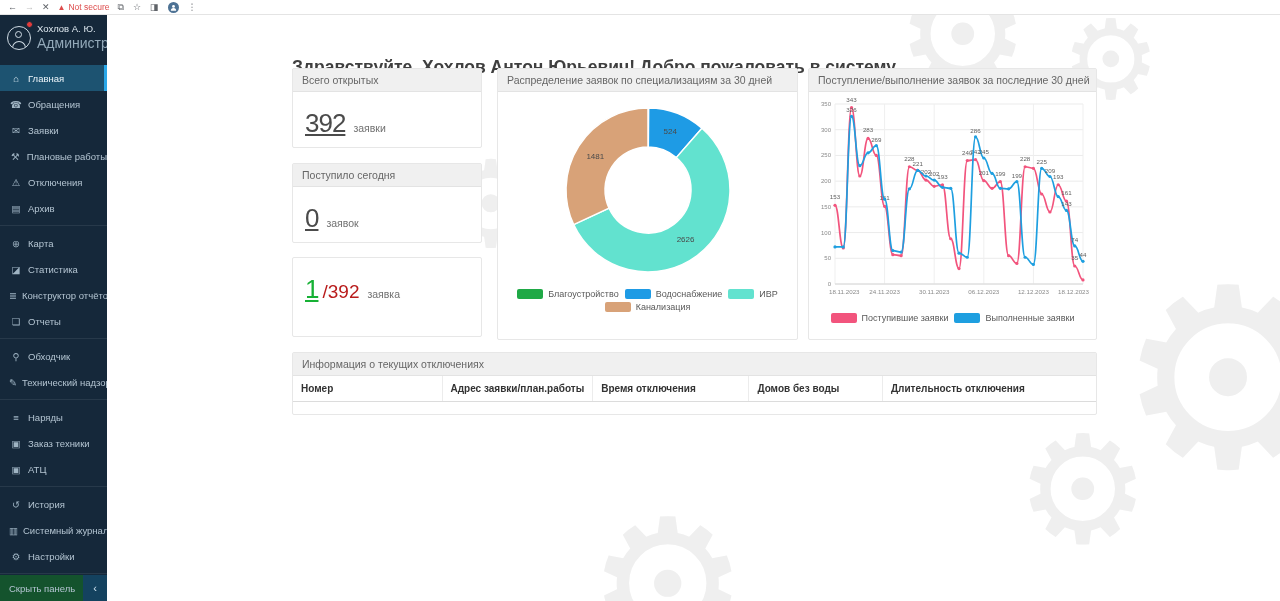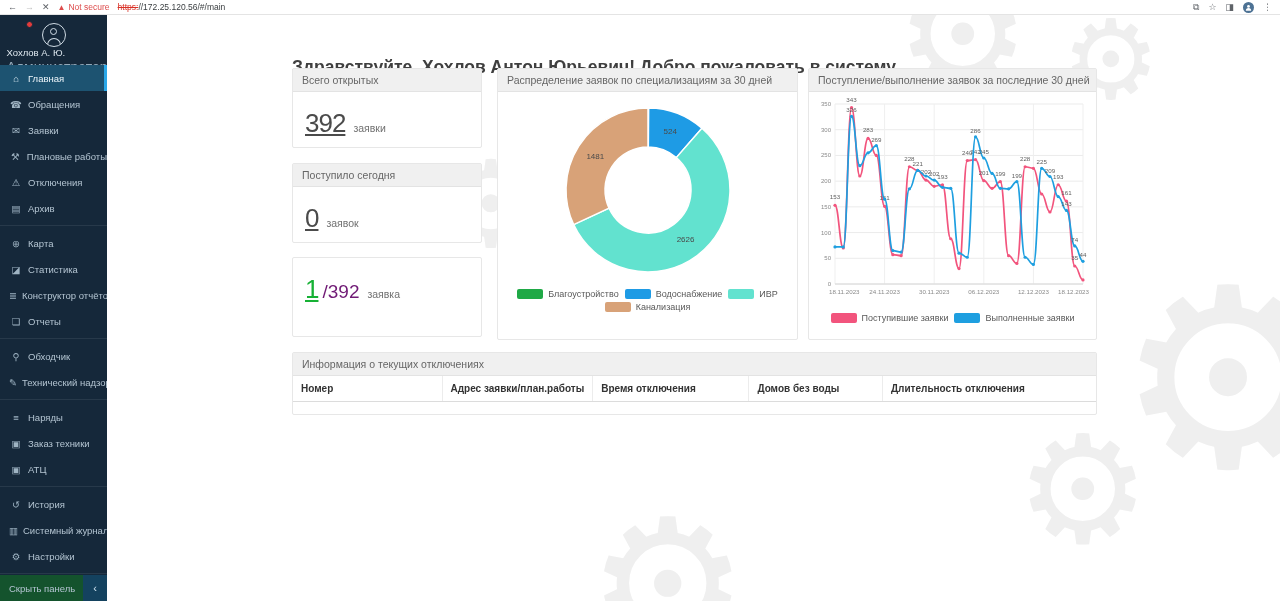--- a/index.html
+++ b/index.html
@@ -13,21 +13,21 @@
   .tb-notsecure { color:#dd4b4b; font-size:8.5px; margin-right:8px; white-space:nowrap; }
   .tb-url { font-size:8.5px; color:#3c4043; white-space:nowrap; flex:1; }
   .tb-url .scheme { color:#d93025; text-decoration:line-through; }
   .tb-right { display:flex; align-items:center; gap:9px; }
   .tb-right .tb-ico { margin:0; }
   .tb-avatar { width:11px; height:11px; border-radius:50%; background:#4d7294; display:flex; align-items:center; justify-content:center; }
   .tb-avatar svg { display:block; }
 
   
   .sidebar { position:absolute; left:0; top:15px; width:107px; height:586px; background:#15283a; z-index:20; overflow:hidden; }
-  .user { display:flex; align-items:center; padding:8px 6px 8px 7px;flex-direction:column; }
+  .user { display:flex; align-items:center; padding:8px 6px 8px 7px; }
   .user-avatar { position:relative; width:24px; height:24px; border:1.5px solid #cfdbe4; border-radius:50%; flex:0 0 auto; display:flex; align-items:flex-end; justify-content:center; overflow:hidden; }
   .user-avatar .head { width:7px; height:7px; border-radius:50%; border:1.5px solid #cfdbe4; position:absolute; top:4px; left:7px; }
   .user-avatar .body { width:14px; height:8px; border-radius:7px 7px 0 0; border:1.5px solid #cfdbe4; border-bottom:none; }
   .user-badge { position:absolute; top:6px; left:26px; width:7px; height:7px; border-radius:50%; background:#e23b3b; border:1px solid #15283a; }
   .user-texts { margin-left:6px; }
   .user-name { color:#dfe9f0; font-size:9.5px; line-height:1.25; }
   .user-role { color:#93a9b9; font-size:14px; line-height:1.25; }
   .nav { position:absolute; left:0; top:50px; width:107px; }
   .nav-item { display:flex; align-items:center; height:26px; padding-left:9px; cursor:pointer; color:#b4c5d2; position:relative; }
   .nav-item .glyph { width:14px; font-size:9.5px; text-align:center; margin-right:5px; color:#9fb4c3; }
@@ -44,21 +44,21 @@
   .main { position:absolute; left:107px; top:15px; width:1173px; height:586px; background:#fff; overflow:hidden; }
   .gear { position:absolute; color:#efefef; z-index:0; line-height:1; user-select:none; font-family:"DejaVu Sans", sans-serif; }
   .greeting { position:absolute; left:185px; top:16px; font-size:17.5px; font-weight:600; color:#3f3f3f; z-index:2;margin-top:26px; }
 
   .card { position:absolute; background:#fff; border:1px solid #e7e7e7; border-radius:2px; z-index:2; }
   .card-h { height:23px; background:#f0f0f0; border-bottom:1px solid #e3e3e3; font-size:10.5px; color:#666; line-height:23px; padding-left:9px; white-space:nowrap; overflow:hidden; }
 
   .stat-body { display:flex; align-items:baseline; padding:16px 10px 0 12px; }
   .stat-value { font-size:26px; color:#4b4b4b; font-weight:500; letter-spacing:-1px;text-decoration:underline; }
   .stat-value.green { color:#17b135; }
-  .stat-suffix { font-size:19px; color:#701a75; font-weight:500; margin-left:4px; }
+  .stat-suffix { font-size:19px; color:#b91c1c; font-weight:500; margin-left:4px; }
   .stat-unit { font-size:10.5px; color:#707070; margin-left:8px; }
 
   .chart-card .chartbox { padding:2px 0 0 0; }
   .legend-row { display:flex; justify-content:center; gap:6px; margin-top:3px; }
   .legend-item { display:flex; align-items:center; gap:5px; cursor:pointer; }
   .legend-swatch { width:26px; height:10px; border-radius:2px; }
   .legend-label { font-size:9px; color:#595959; }
 
   .table-card table { width:100%; border-collapse:collapse; }
   .table-card th { font-size:10px; color:#333; text-align:left; font-weight:bold; padding:7px 8px; border-bottom:1px solid #dcdcdc; border-right:1px solid #ececec; white-space:nowrap; }
@@ -67,21 +67,20 @@
 </style>
 </head>
 <body>
 
 <div class="toolbar">
   <span class="tb-ico">←</span>
   <span class="tb-ico disabled">→</span>
   <span class="tb-ico">✕</span>
   <span class="tb-warn">▲</span>
   <span class="tb-notsecure">Not secure</span>
-  <span class="tb-url"><span class="scheme">https:</span><span>//172.25.120.56/#/main</span></span>
   <span class="tb-right">
     <span class="tb-ico">⧉</span>
     <span class="tb-ico">☆</span>
     <span class="tb-ico">◨</span>
     <span class="tb-avatar">
         <svg width="7" height="7" viewBox="0 0 10 10">
           <circle cx="5" cy="3.4" r="2" fill="#fff"></circle>
           <path d="M1.2 9.5 a3.8 3.8 0 0 1 7.6 0 Z" fill="#fff"></path>
         </svg>
       </span>

